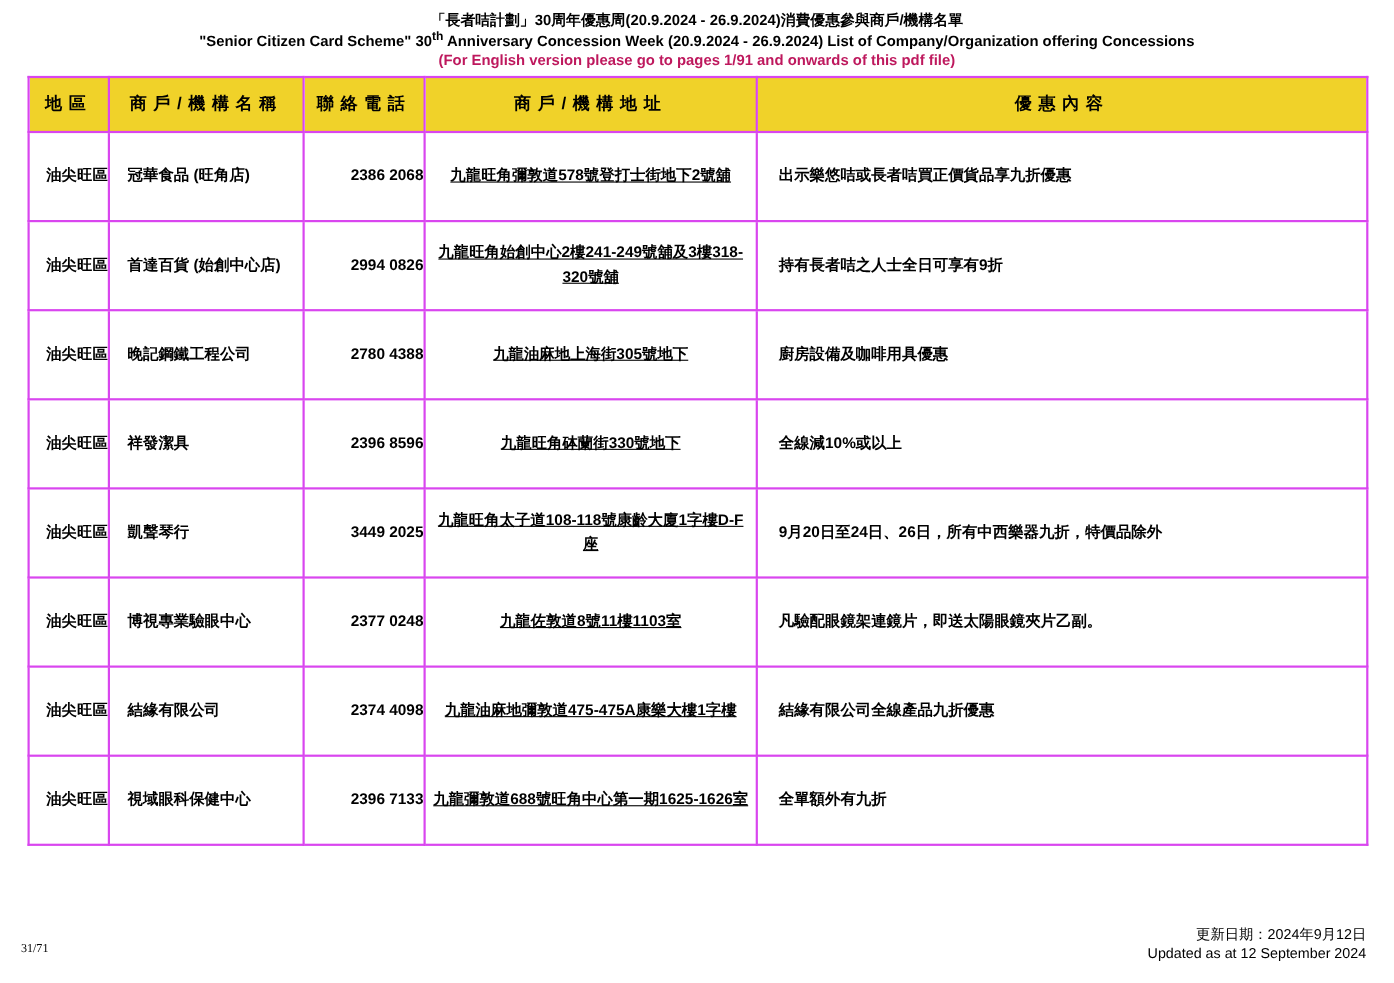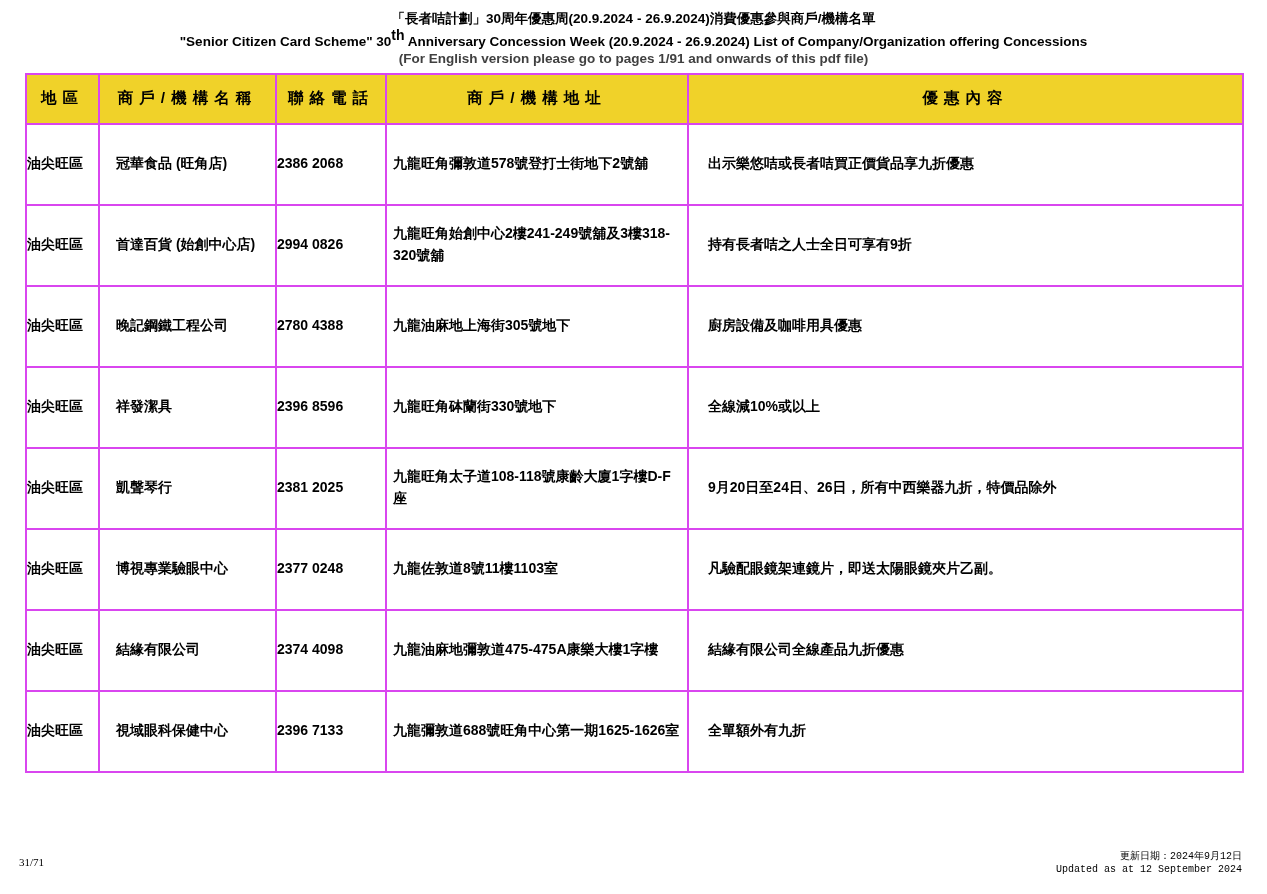--- a/index.html
+++ b/index.html
@@ -15,22 +15,22 @@
 
   
   .doc-header {
     padding: 10px 28px 0 28px;
     text-align: center;
     font-weight: bold;
     font-size: 13.5px;
     line-height: 1.26;
   }
   .doc-header p { margin: 0; }
-  .doc-header sup { font-size: 14px; vertical-align: super; }
-  .t-red { color: #404040; text-align: center; }
+  .doc-header sup { font-size: 11px; vertical-align: super; }
+  .t-red { color: #be185d; text-align: center; }
 
   
   table.conc-table {
     border-collapse: collapse;
     table-layout: fixed;
     margin: 6px 0 0 25px;
     width: 1217px;
   }
   .conc-table th, .conc-table td {
     border: 2px solid #d946ef;
@@ -49,43 +49,43 @@
     height: 81px;
     font-size: 14px;
     line-height: 1.55;
   }
   .col-district { width: 73px; }
   .col-name     { width: 177px; }
   .col-phone    { width: 110px; }
   .col-addr     { width: 302px; }
   .col-offer    { width: 555px; }
 
-  .c-district { text-align: left; }
+  .c-district { text-align: right; }
   .c-name     { text-align: left; padding: 2px 16px; }
-  .c-phone    { text-align: left; }
-  .c-addr     { text-align: left; padding: 14px 6px; }
+  .c-phone    { text-align: right; }
+  .c-addr     { text-align: center; padding: 14px 6px; text-decoration: underline; }
   .c-offer    { text-align: left; padding: 2px 19px; }
 
   
   .page-num {
     position: absolute;
     left: 0; right: 0;
     bottom: 26px;
     text-align: left;
     font-family: "Liberation Serif", serif;
     font-size: 11px;
     margin-left: 19px;
   }
   .updated {
     position: absolute;
     right: 25px;
     bottom: 18px;
     text-align: right;
-    font-family: Liberation Mono, monospace;
-    font-size: 10px;
+    font-family: Liberation Sans, sans-serif;
+    font-size: 13px;
     line-height: 1.3;
   }
 </style>
 </head>
 <body>
 
 <div class="page">
 
   <header class="doc-header">
     <p>「長者咭計劃」30周年優惠周(20.9.2024 - 26.9.2024)消費優惠參與商戶/機構名單</p>
@@ -139,21 +139,21 @@
     <td class="c-district">油尖旺區</td>
     <td class="c-name">祥發潔具</td>
     <td class="c-phone">2396 8596</td>
     <td class="c-addr">九龍旺角砵蘭街330號地下</td>
     <td class="c-offer">全線減10%或以上</td>
   </tr>
 
   <tr>
     <td class="c-district">油尖旺區</td>
     <td class="c-name">凱聲琴行</td>
-    <td class="c-phone">2381 2025</td>
+    <td class="c-phone">3449 2025</td>
     <td class="c-addr">九龍旺角太子道108-118號康齡大廈1字樓D-F座</td>
     <td class="c-offer">9月20日至24日、26日，所有中西樂器九折，特價品除外</td>
   </tr>
 
   <tr>
     <td class="c-district">油尖旺區</td>
     <td class="c-name">博視專業驗眼中心</td>
     <td class="c-phone">2377 0248</td>
     <td class="c-addr">九龍佐敦道8號11樓1103室</td>
     <td class="c-offer">凡驗配眼鏡架連鏡片，即送太陽眼鏡夾片乙副。</td>

